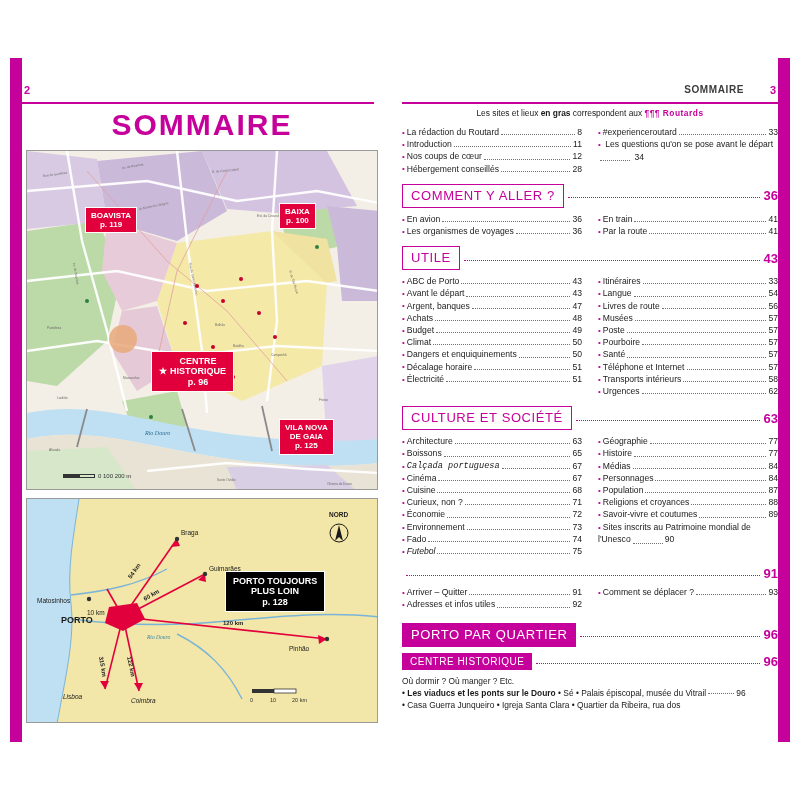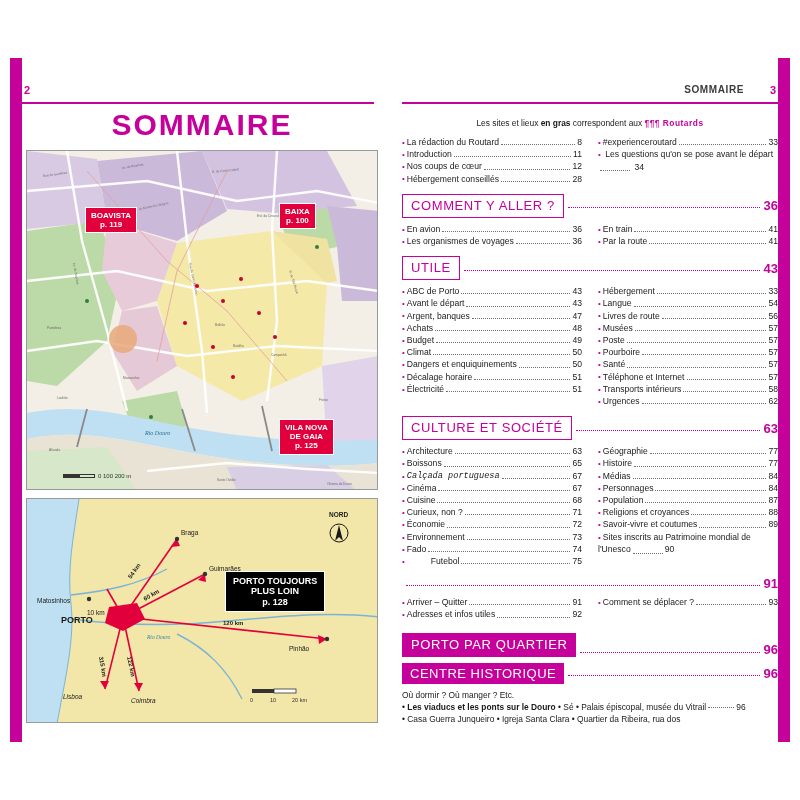--- a/index.html
+++ b/index.html
@@ -84,21 +84,21 @@
   .scale {
     position: absolute; font-size: 6px; color: #333;
   }
   .scale .bar { display: flex; align-items: center; }
   .scale .seg { width: 16px; height: 4px; border: 1px solid #333; }
   .scale .seg.fill { background: #333; }
   .scale .txt { margin-left: 3px; }
 
   
   .right-col {
-    position: absolute; left: 380px; top: 60px; width: 376px;
+    position: absolute; left: 380px; top: 50px; width: 376px;
     font-size: 8.6px; color: #1a1a1a;
   }
   .intro-note {
     text-align: center;
     font-size: 8.4px;
     margin-bottom: 8px;
   }
   .intro-note b { font-weight: bold; }
   .routard-marks {
     color: #c5009b; font-weight: bold; letter-spacing: 0.5px;
@@ -124,21 +124,21 @@
     flex: 1;
     border-bottom: 1px dotted #c5009b;
     margin: 0 4px 4px 4px;
     height: 9px;
   }
   .sec-head .pg {
     color: #c5009b; font-weight: bold; font-size: 13px;
   }
   .sec-head .box.sub {
     background: #c5009b; color: #ffffff; border: none;
-    font-size: 13px; padding: 3px 8px; letter-spacing: 0.5px;
+    font-size: 10px; padding: 3px 8px; letter-spacing: 0.5px;
   }
   .two-col {
     display: flex; gap: 16px;
   }
   .two-col .col { flex: 1 1 0; min-width: 0; }
   .entry {
     display: flex; align-items: flex-end;
     line-height: 1.42;
     white-space: nowrap;
   }
@@ -267,20 +267,25 @@
         </svg>
 
         <div class="map-label" style="left:58px; top:56px;">
           <span style="white-space:pre-line;">BOAVISTA
 p. 119</span>
         </div>
         <div class="map-label" style="left:252px; top:52px;">
           <span style="white-space:pre-line;">BAIXA
 p. 100</span>
         </div>
+        <div class="map-label big" style="left:124px; top:200px;">
+          <span style="display:inline-block; vertical-align:middle; margin-right:3px;">★</span><span style="white-space:pre-line; display:inline-block; vertical-align:middle;">CENTRE
+HISTORIQUE
+p. 96</span>
+        </div>
         <div class="map-label" style="left:252px; top:268px;">
           <span style="white-space:pre-line;">VILA NOVA
 DE GAIA
 p. 125</span>
         </div>
 
         <div class="scale" style="left:36px; bottom:10px;">
           <div class="bar">
             <div class="seg fill"></div>
               <div class="seg"></div>
@@ -514,21 +519,21 @@
           <div class="entry">
               <span class="bullet">•</span>
               <span class="lbl">Électricité</span>
               <span class="dots"></span>
               <span class="pg">51</span>
             </div>
         </div>
         <div class="col">
           <div class="entry">
               <span class="bullet">•</span>
-              <span class="lbl">Hébergement</span>
+              <span class="lbl">Itinéraires</span>
               <span class="dots"></span>
               <span class="pg">33</span>
             </div>
           <div class="entry">
               <span class="bullet">•</span>
               <span class="lbl">Langue</span>
               <span class="dots"></span>
               <span class="pg">54</span>
             </div>
           <div class="entry">
@@ -638,21 +643,21 @@
               <span class="pg">73</span>
             </div>
           <div class="entry">
               <span class="bullet">•</span>
               <span class="lbl">Fado</span>
               <span class="dots"></span>
               <span class="pg">74</span>
             </div>
           <div class="entry">
               <span class="bullet">•</span>
-              <span class="lbl" style="margin-left:24px;">Futebol</span>
+              <span class="lbl" style="font-style:italic;">Futebol</span>
               <span class="dots"></span>
               <span class="pg">75</span>
             </div>
         </div>
         <div class="col">
           <div class="entry">
               <span class="bullet">•</span>
               <span class="lbl">Géographie</span>
               <span class="dots"></span>
               <span class="pg">77</span>
@@ -719,21 +724,21 @@
         <div class="col">
           <div class="entry">
               <span class="bullet">•</span>
               <span class="lbl">Comment se déplacer ?</span>
               <span class="dots"></span>
               <span class="pg">93</span>
             </div>
         </div>
       </div>
 
-      <div class="sec-head" style="margin-top:12px;align-items:flex-end;">
+      <div class="sec-head" style="margin-top:12px;">
         <div class="box solid">PORTO PAR QUARTIER</div>
         <div class="dots"></div>
         <div class="pg">96</div>
       </div>
 
       <div class="sec-head" style="margin-top:6px;">
         <div class="box sub">CENTRE HISTORIQUE</div>
         <div class="dots"></div>
         <div class="pg">96</div>
       </div>

